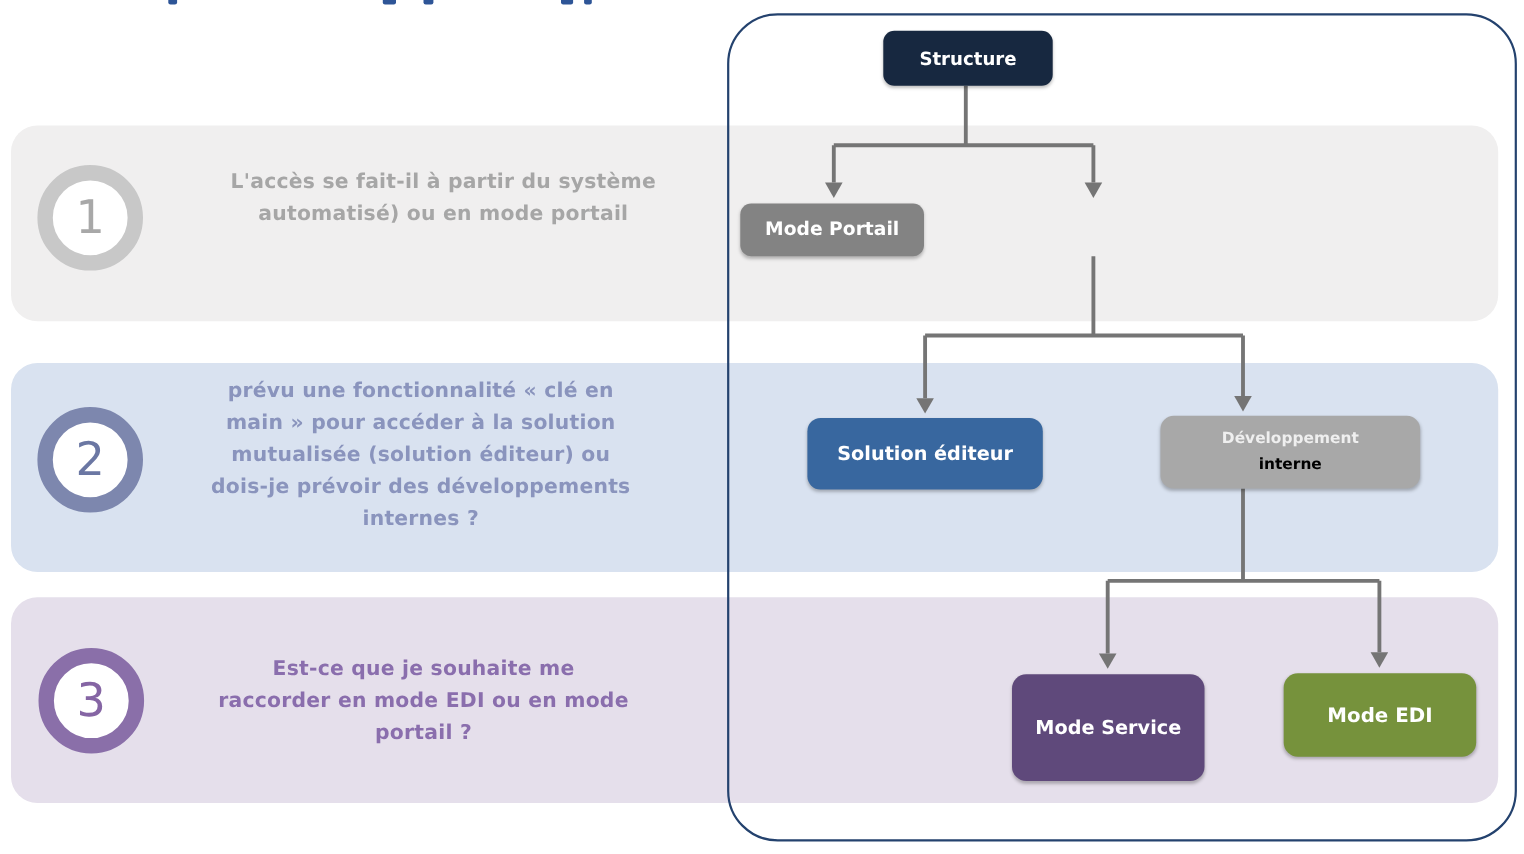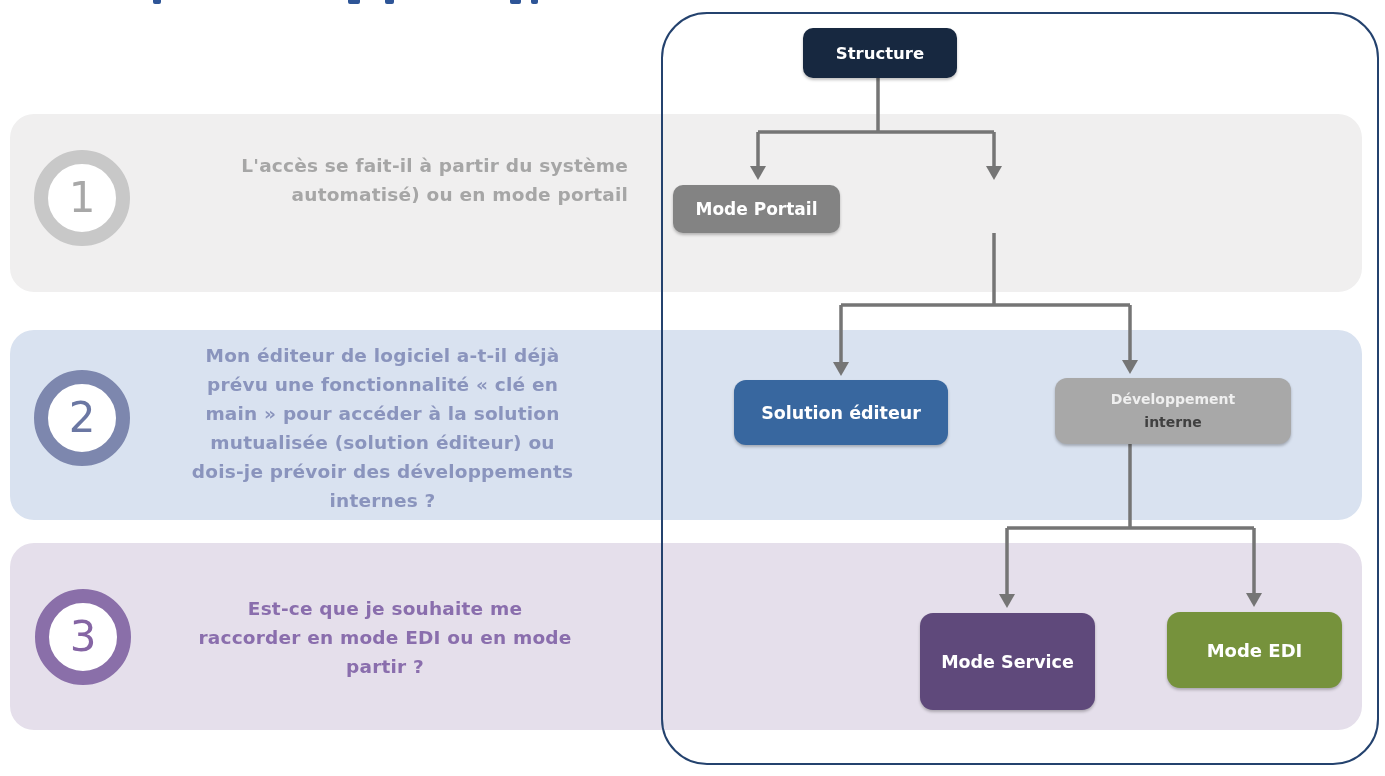--- a/index.html
+++ b/index.html
@@ -122,36 +122,35 @@
   <div class="qcircle c1" style="border-color: rgb(200, 200, 200);">
     <span style="color: rgb(168, 168, 168);">1</span>
   </div>
   <div class="qcircle c2" style="border-color: rgb(125, 135, 174);">
     <span style="color: rgb(107, 119, 163);">2</span>
   </div>
   <div class="qcircle c3" style="border-color: rgb(138, 111, 169);">
     <span style="color: rgb(133, 101, 164);">3</span>
   </div>
 
-  <div class="qtext t1" style="color: rgb(166, 166, 166); text-align: right;">
+  <div class="qtext t1" style="color: rgb(166, 166, 166);">
     <div>L'accès se fait-il à partir du système</div>
     <div>automatisé) ou en mode portail</div>
   </div>
   <div class="qtext t2" style="color: rgb(138, 148, 189);">
-    <div>Mon éditeur de logiciel a-t-il déjà</div>
     <div>prévu une fonctionnalité « clé en</div>
     <div>main » pour accéder à la solution</div>
     <div>mutualisée (solution éditeur) ou</div>
     <div>dois-je prévoir des développements</div>
     <div>internes ?</div>
   </div>
   <div class="qtext t3" style="color: rgb(138, 110, 173);">
     <div>Est-ce que je souhaite me</div>
     <div>raccorder en mode EDI ou en mode</div>
-    <div>partir ?</div>
+    <div>portail ?</div>
   </div>
 
   <div class="panel" style="border-color: rgb(36, 66, 110);"></div>
 
   <svg class="connectors" viewBox="0 0 1385 776" xmlns="http://www.w3.org/2000/svg">
     <g stroke="#757575" stroke-width="3.5" fill="none">
       <path d="M878 78 V132 M758 132 H994 M758 132 V166 M994 132 V166"></path>
       <path d="M994 233 V305 M841 305 H1130 M841 305 V362 M1130 305 V360"></path>
       <path d="M1130 444 V528 M1007 528 H1254 M1007 528 V594 M1254 528 V593"></path>
     </g>
@@ -173,21 +172,21 @@
     <span style="color: rgb(255, 255, 255);">Mode Portail</span>
   </div>
 
 
   <div class="node n-editeur" style="background-color: rgb(56, 103, 159);">
     <span style="color: rgb(255, 255, 255);">Solution éditeur</span>
   </div>
 
   <div class="node n-interne" style="background-color: rgb(168, 168, 168);">
     <span style="color: rgb(239, 239, 239);">Développement</span>
-    <span style="color: #404040;">interne</span>
+    <span style="color: #000000;">interne</span>
   </div>
 
   <div class="node n-service" style="background-color: rgb(95, 73, 123);">
     <span style="color: rgb(255, 255, 255);">Mode Service</span>
   </div>
 
   <div class="node n-edi" style="background-color: rgb(118, 146, 60);">
     <span style="color: rgb(255, 255, 255);">Mode EDI</span>
   </div>
 

